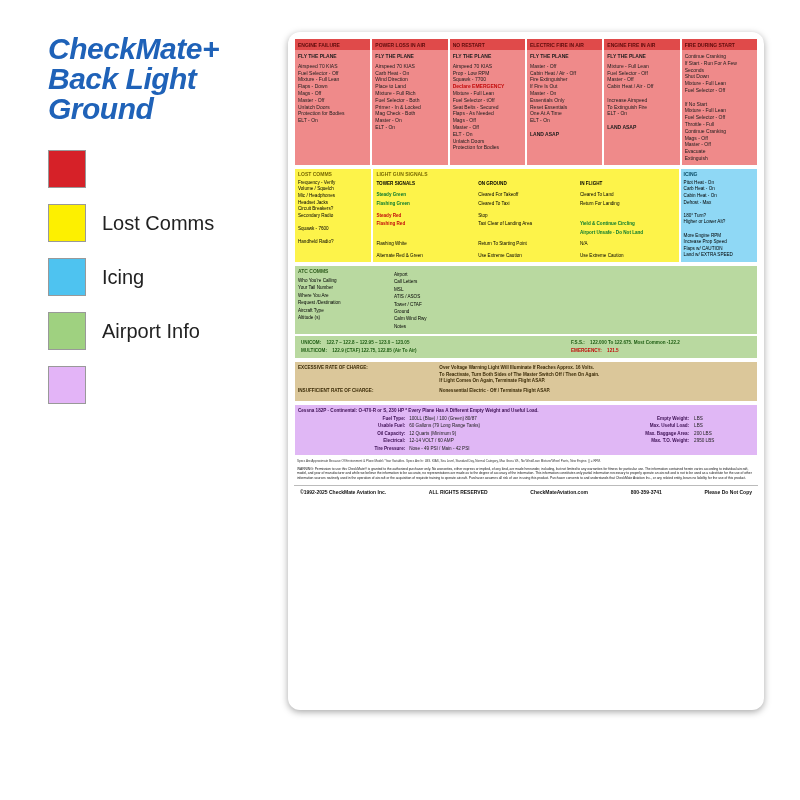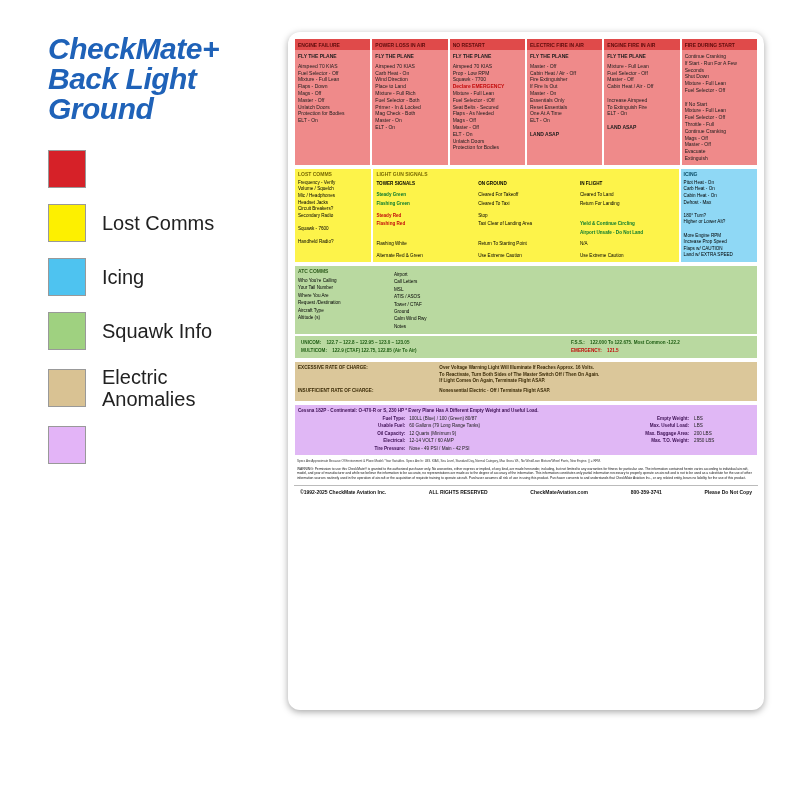--- a/index.html
+++ b/index.html
@@ -101,26 +101,21 @@
     <div class="legend-row">
       <div class="swatch" style="background:#fdf000"></div>
       <div class="legend-label" style="white-space:pre-line">Lost Comms</div>
     </div>
     <div class="legend-row">
       <div class="swatch" style="background:#4ec3f0"></div>
       <div class="legend-label" style="white-space:pre-line">Icing</div>
     </div>
     <div class="legend-row">
       <div class="swatch" style="background:#9fd180"></div>
-      <div class="legend-label" style="white-space:pre-line">Squawk Info</div>
-    </div>
-    <div class="legend-row">
-      <div class="swatch" style="background:#d9c293"></div>
-      <div class="legend-label" style="white-space:pre-line">Electric
-Anomalies</div>
+      <div class="legend-label" style="white-space:pre-line">Airport Info</div>
     </div>
     <div class="legend-row">
       <div class="swatch" style="background:#e3b4f7"></div>
     </div>
   </div>
 </div>
 
 <div id="card">
  <div class="sheet">
 

